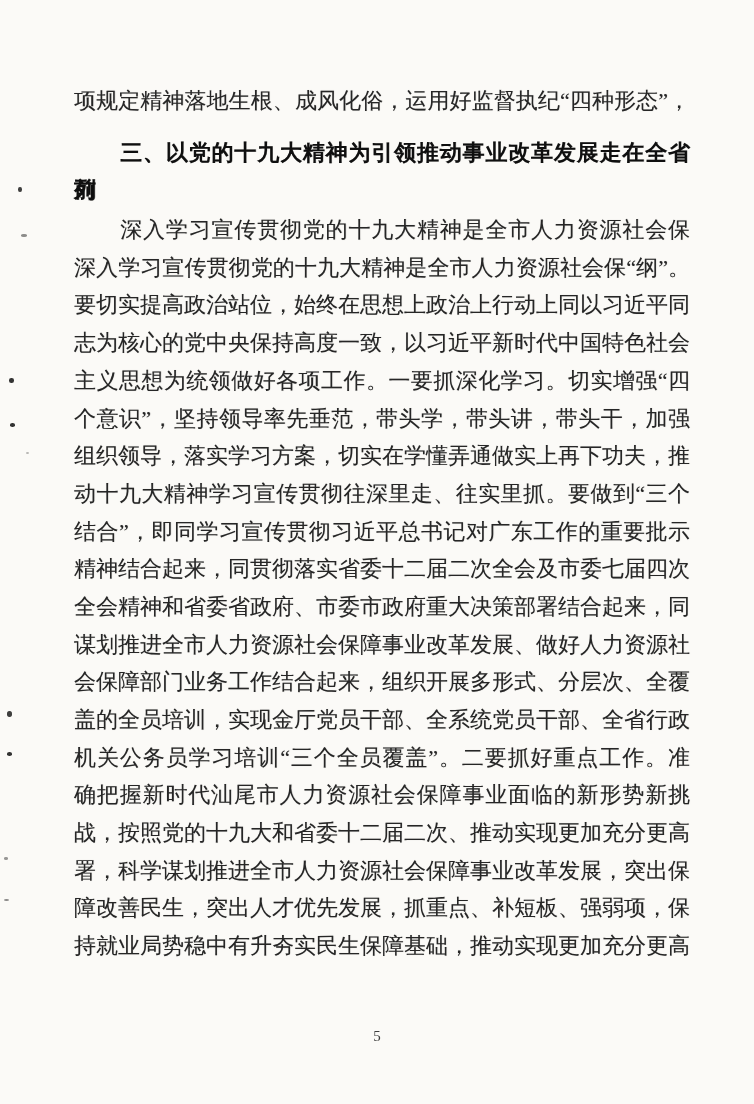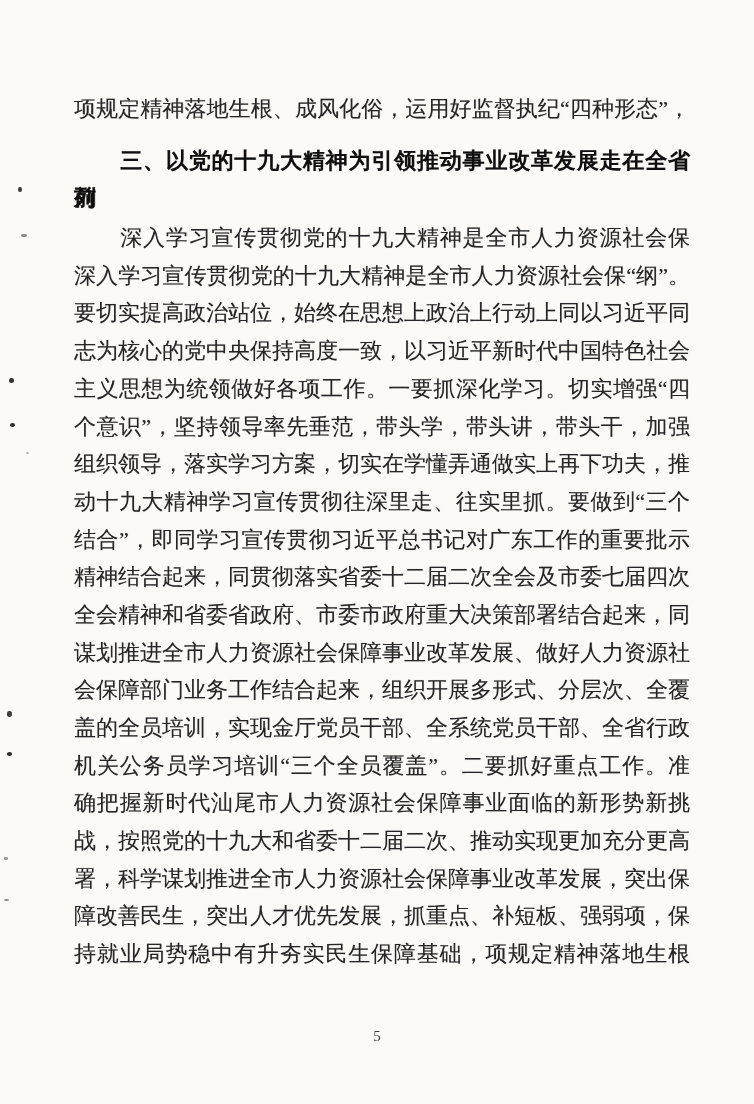--- a/index.html
+++ b/index.html
@@ -11,21 +11,21 @@
     position: relative;
     width: 754px;
     height: 1104px;
     background: #fbfaf7;
     overflow: hidden;
     font-family: "Liberation Serif", "DejaVu Serif", serif;
   }
   .content {
     position: absolute;
     left: 74px;
-    top: 88px;
+    top: 80px;
     width: 616px;
     color: #262626;
     font-size: 22px;
     text-shadow: 0.3px 0.3px 0.7px rgba(50,50,50,0.35);
   }
   .para { margin: 0; }
   .para.body-para { margin-top: 2px; }
   .para.heading {
     margin-top: 14px;
     font-family: "Liberation Sans", "DejaVu Sans", sans-serif;
@@ -86,21 +86,21 @@
         <div class="line jl">精神结合起来，同贯彻落实省委十二届二次全会及市委七届四次</div>
         <div class="line jl">全会精神和省委省政府、市委市政府重大决策部署结合起来，同</div>
         <div class="line jl">谋划推进全市人力资源社会保障事业改革发展、做好人力资源社</div>
         <div class="line jl">会保障部门业务工作结合起来，组织开展多形式、分层次、全覆</div>
         <div class="line jl">盖的全员培训，实现金厅党员干部、全系统党员干部、全省行政</div>
         <div class="line jl">机关公务员学习培训“三个全员覆盖”。二要抓好重点工作。准</div>
         <div class="line jl">确把握新时代汕尾市人力资源社会保障事业面临的新形势新挑</div>
         <div class="line jl">战，按照党的十九大和省委十二届二次、推动实现更加充分更高</div>
         <div class="line jl">署，科学谋划推进全市人力资源社会保障事业改革发展，突出保</div>
         <div class="line jl">障改善民生，突出人才优先发展，抓重点、补短板、强弱项，保</div>
-        <div class="line jl">持就业局势稳中有升夯实民生保障基础，项规定精神落地生根</div>
+        <div class="line jl">持就业局势稳中有升夯实民生保障基础，推动实现更加充分更高</div>
       </div>
     </div>
 
   <div class="pageno">5</div>
 
   <div class="speck" style="left:18px; top:187px; width:4px; height:5px; opacity:.85;"></div>
   <div class="speck" style="left:21px; top:234px; width:6px; height:3px; opacity:.5;"></div>
   <div class="speck" style="left:9px;  top:378px; width:5px; height:5px; opacity:.9;"></div>
   <div class="speck" style="left:10px; top:423px; width:5px; height:4px; opacity:.9;"></div>
   <div class="speck" style="left:26px; top:452px; width:3px; height:2px; opacity:.3;"></div>

